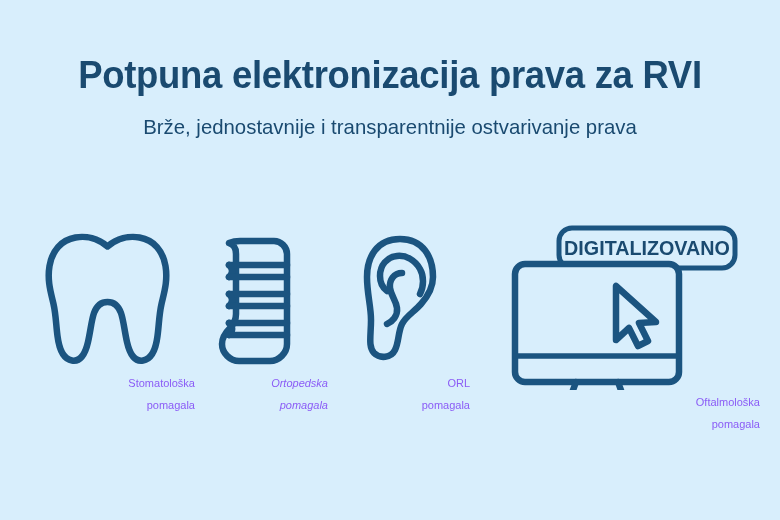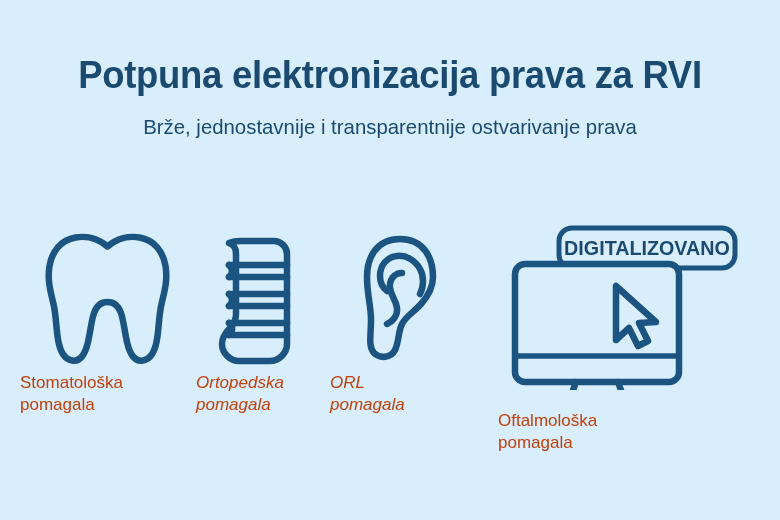--- a/index.html
+++ b/index.html
@@ -52,38 +52,38 @@
     position: absolute;
   }
   .item .icon-wrap {
     position: absolute;
     left: 0;
     top: 0;
     text-decoration: underline;
   }
   .item .label {
     position: absolute;
-    text-align: left;
-    font-size: 17px;
+    text-align: right;
+    font-size: 11px;
     line-height: 22px;
-    color: #c2410c;
+    color: #8b5cf6;
     font-weight: normal;
     white-space: pre-line;
   }
 
   
   #item-dental   { left: 20px;  top: 232px; width: 175px; }
   #item-ortho    { left: 196px; top: 232px; width: 132px; }
   #item-orl      { left: 330px; top: 232px; width: 140px; }
   #item-ophthal  { left: 498px; top: 222px; width: 262px; }
 
   #item-dental  .label  { left: 0; top: 140px; width: 175px; }
   #item-ortho   .label  { left: 0; top: 140px; width: 132px; font-style: italic; }
-  #item-orl     .label  { left: 0; top: 140px; width: 140px; font-style: italic; }
-  #item-ophthal .label  { left: 0; top: 188px; width: 262px; }
+  #item-orl     .label  { left: 0; top: 140px; width: 140px; }
+  #item-ophthal .label  { left: 0; top: 169px; width: 262px; }
 
   .icon-svg { display: block; }
 </style>
 </head>
 <body>
 
 <div id="infographic">
 
   <div class="header">
     <div class="title">Potpuna elektronizacija prava za RVI</div>

